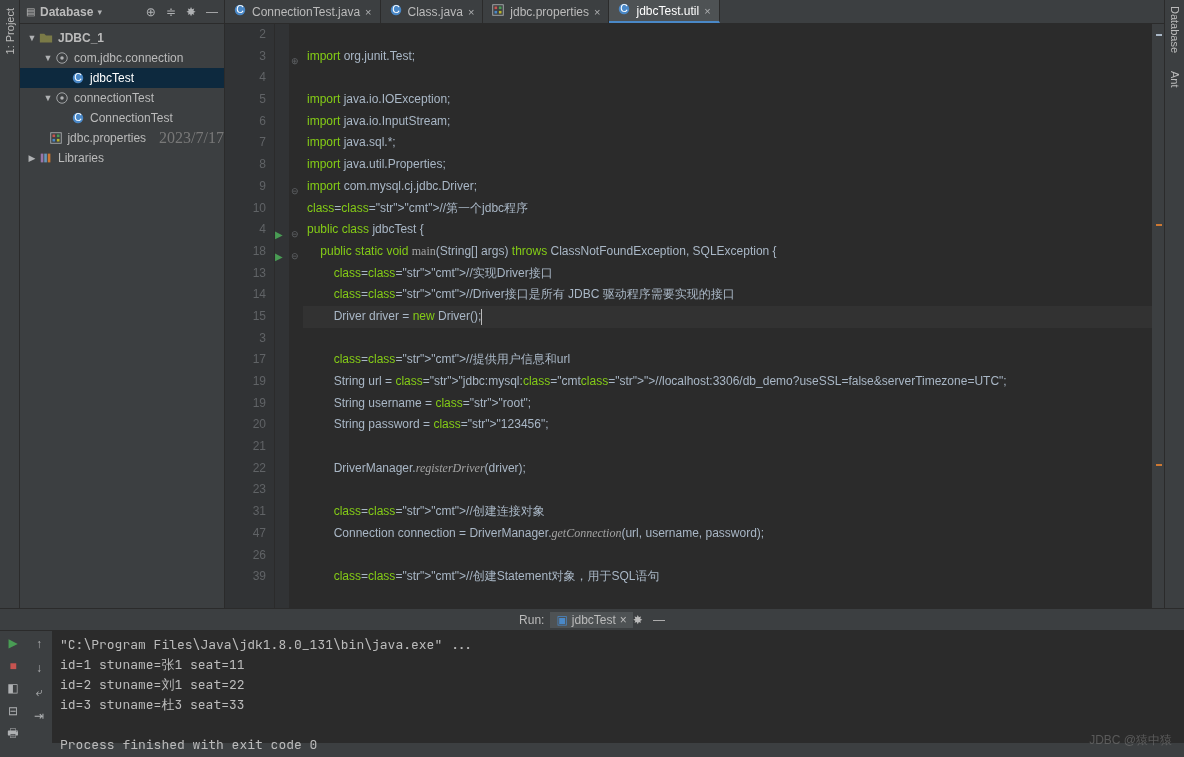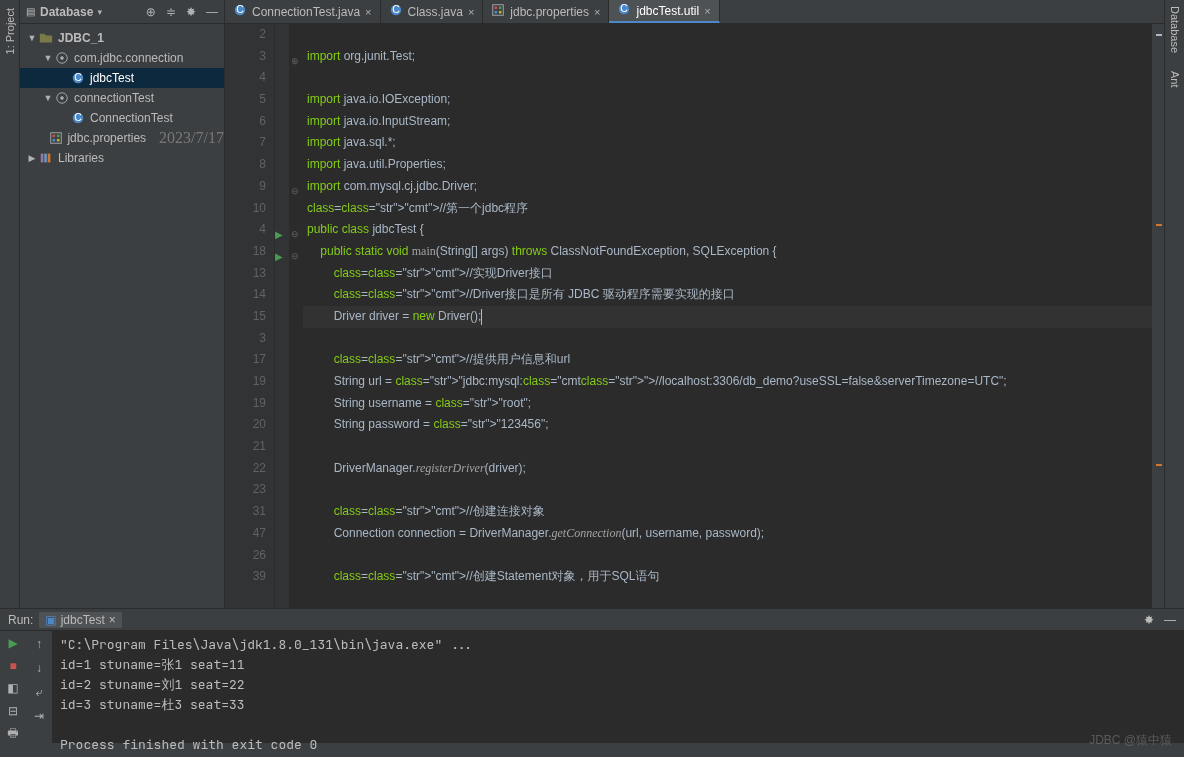--- a/index.html
+++ b/index.html
@@ -39,21 +39,21 @@
 .code { flex:1; padding-left:4px; white-space:pre; color:#a9b7c6; position:relative;}
 .code .line { height:21.7px; }
 .hl-line { background:#323232; position:absolute; left:0; right:0; height:21.7px; z-index:0;}
 .cursor-caret { border-left:1px solid #bbbbbb; display:inline-block; height:16px; vertical-align:middle;}
 .kw { color:#84cc16; }
 .fn { color:#a3a3a3;font-family:Liberation Serif, serif; }
 .it { font-style:italic; }
 .code-scroll-right { width:12px; background:#3c3f41; position:relative;}
 .marker { position:absolute; right:2px; width:6px; height:2px;}
 .run-panel { border-top:1px solid #2b2b2b; background:#2b2b2b; }
-.run-header { height:22px; background:#3c3f41; display:flex; align-items:center; justify-content:space-between; padding:4px 8px; border-bottom:1px solid #2b2b2b;}
+.run-header { height:22px; background:#3c3f41; display:flex; align-items:center; justify-content:center; padding:4px 8px; border-bottom:1px solid #2b2b2b;}
 .run-header-left { display:flex; align-items:center; gap:6px; }
 .run-tab { background:#4e5254; padding:1px 6px; display:flex; align-items:center; gap:4px;}
 .run-body { display:flex; height:112px;}
 .run-gutter { width:26px; background:#3c3f41; display:flex; flex-direction:column; align-items:center; padding-top:4px; gap:6px;}
 .run-gutter2 { width:26px; background:#3c3f41; display:flex; flex-direction:column; align-items:center; padding-top:4px; gap:6px;}
 .run-btn { width:18px; height:18px; display:flex; align-items:center; justify-content:center; color:#afb1b3; font-size:12px;}
 .run-btn.green { color:#499c54; }
 .run-btn.red { color:#c75450; }
 .console { flex:1; padding:4px 8px; font-family:"JetBrains Mono","Consolas",monospace; font-size:13px; line-height:20px; color:#bbbbbb; white-space:pre;}
 .watermark { position:absolute; right:12px; bottom:8px; color:#6e6e6e; font-size:12px; opacity:0.7;}

